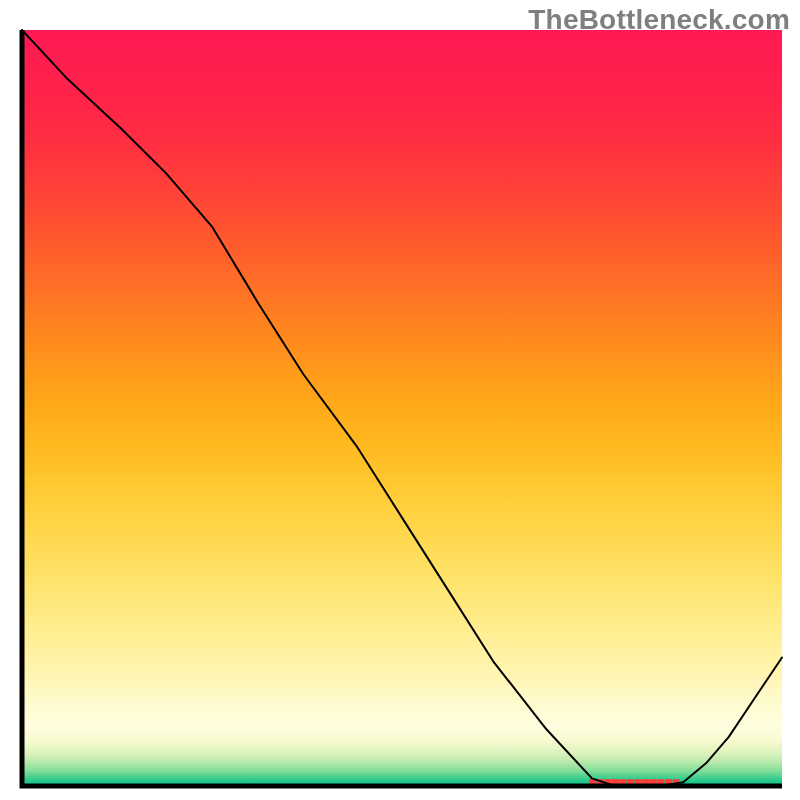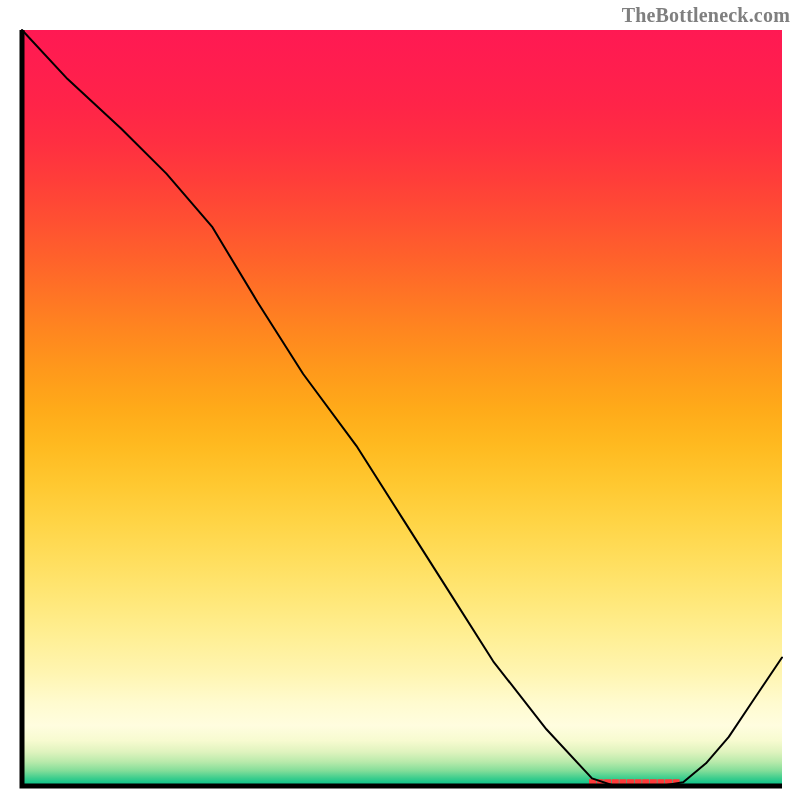--- a/index.html
+++ b/index.html
@@ -12,22 +12,22 @@
   }
   .outer {
     position: relative;
     width: 800px;
     height: 800px;
   }
   .watermark {
     position: absolute;
     top: 4px;
     right: 10px;
-    font-family: Liberation Serif, serif;
-    font-size: 20px;
+    font-family: Liberation Sans, sans-serif;
+    font-size: 28px;
     font-weight: 600;
     color: #7f7f7f;
     letter-spacing: 0.2px;
     z-index: 5;
   }
   svg.plot {
     position: absolute;
     left: 0;
     top: 0;
   }

